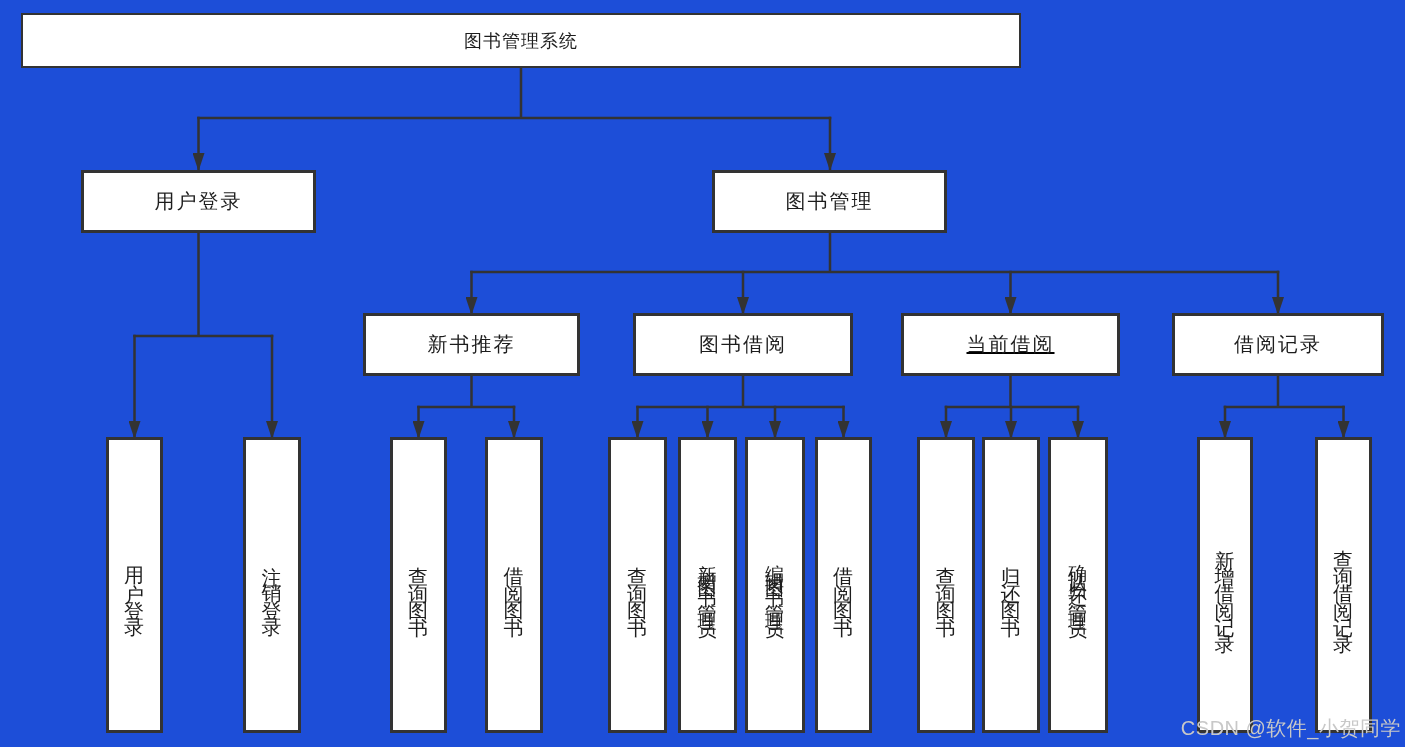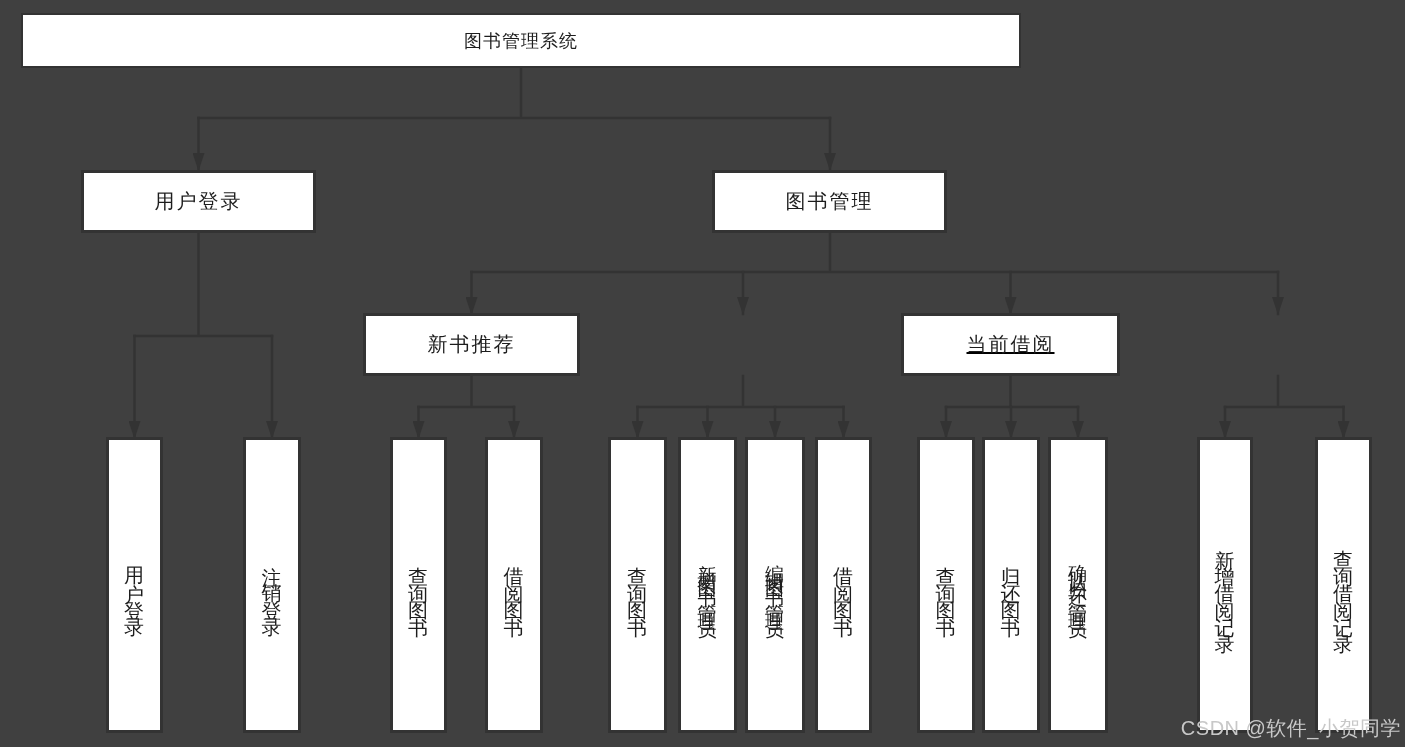--- a/index.html
+++ b/index.html
@@ -1,20 +1,20 @@
 <!DOCTYPE html>
 <html><head>
 <meta charset="utf-8">
 <style>
   html, body { margin: 0; padding: 0; background: #ffffff; }
   #canvas {
     position: relative;
     width: 1405px;
     height: 747px;
-    background: #404040;
+    background: #1d4ed8;
     font-family: "Liberation Sans", sans-serif;
     overflow: hidden;
   }
   #wires {
     position: absolute;
     left: 0; top: 0;
     z-index: 1;
   }
   .box {
     position: absolute;
@@ -113,22 +113,28 @@
   <div class="box lvl2" style="left:81px; width:235px;">
     <span class="hlabel">用户登录</span>
   </div>
   <div class="box lvl3" style="left:363px; width:217px;">
     <span class="hlabel">新书推荐</span>
   </div>
 
   <div class="box lvl2" style="left:712px; width:235px;">
     <span class="hlabel">图书管理</span>
   </div>
+  <div class="box lvl3" style="left:633px; width:220px;">
+    <span class="hlabel">图书借阅</span>
+  </div>
   <div class="box lvl3" style="left:901px; width:219px;text-decoration:underline;">
     <span class="hlabel">当前借阅</span>
+  </div>
+  <div class="box lvl3" style="left:1172px; width:212px;">
+    <span class="hlabel">借阅记录</span>
   </div>
 
   <div class="box leaf" style="left:106px; width:57px;">
     <span class="vlabel">用户登录</span>
   </div>
   <div class="box leaf" style="left:243px; width:58px;">
     <span class="vlabel">注销登录</span>
   </div>
 
   <div class="box leaf" style="left:390px; width:57px;">

